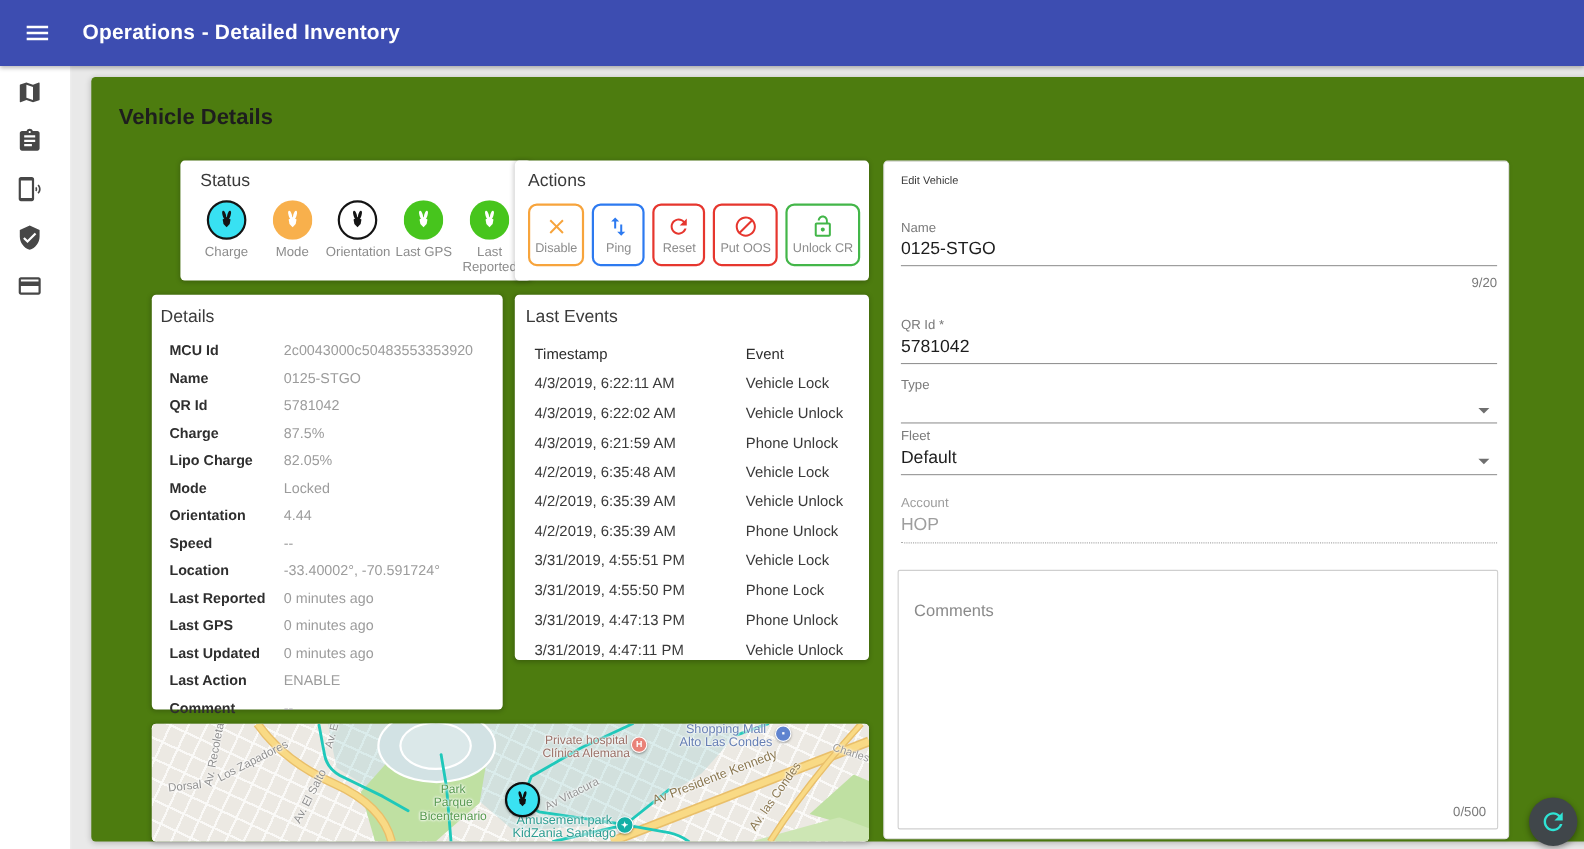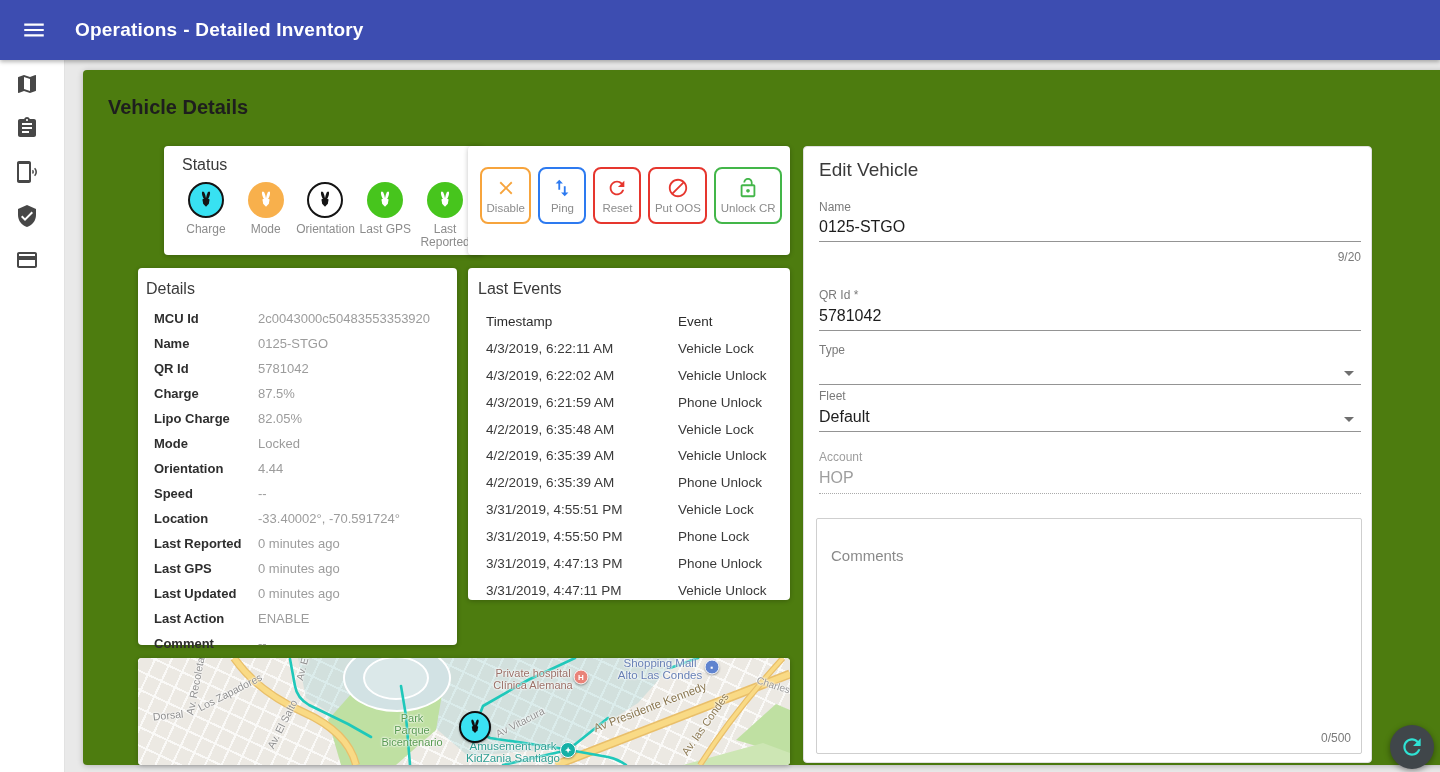--- a/index.html
+++ b/index.html
@@ -44,21 +44,21 @@
   .details-rows{margin-top:8px;}
   .detail-row{display:flex;align-items:baseline;padding:5px 0 5px 8px;font-size:13px;}
   .detail-row .dl{width:104px;font-weight:700;color:#2e2e2e;flex-shrink:0;}
   .detail-row .dv{color:#9c9c9c;}
   
   .events-table{margin-top:10px;}
   .ev-row{display:grid;grid-template-columns:192px 1fr;padding-left:8px;height:26.9px;align-items:center;font-size:13.5px;color:#3a3a3a;}
   .ev-row.head{font-weight:500;color:#2c2c2c;}
   
   .ef{position:absolute;box-sizing:border-box;}
-  .edit-title{left:15px;top:12px;font-size:19px;font-weight:500;color:#3a3a3a;}
+  .edit-title{left:15px;top:12px;font-size:10px;font-weight:500;color:#3a3a3a;}
   .f-label{font-size:12px;color:#7a7a7a;}
   .f-label.dis{color:#9e9e9e;}
   .f-value{font-size:16px;color:#1d1d1d;}
   .f-value.dis{color:#9e9e9e;}
   .f-line{height:1px;background:#949494;left:15px;right:10px;}
   .f-line.dotted{background:none;border-bottom:1px dotted #ababab;height:0;}
   .f-counter{font-size:12px;color:#7a7a7a;}
   .dd-arrow{width:24px;height:24px;color:#6f6f6f;cursor:pointer;}
   .dd-arrow svg{width:24px;height:24px;}
   .comments-box{left:12px;right:9px;top:371px;height:236px;border:1px solid #cfcfcf;border-radius:2px;}
@@ -166,20 +166,21 @@
               <ellipse cx="14.6" cy="6.5" rx="1.8" ry="4.8" transform="rotate(16 14.6 6.5)"></ellipse>
               <path d="M12 8.6l4.3 2.9-.9 4.9L12 20l-3.4-3.6-.9-4.9z"></path>
             </svg>
           </span>
           <div class="status-label">Last Reported</div>
         </div>
       </div>
   </section>
 
   <section class="card card-actions">
+    <h2>Actions</h2>
     <div class="actions-row" id="actions-row">
         <button class="action-btn" style="--c: #f7a43c;">
           <span class="aicon"><svg viewBox="0 0 24 24" fill="currentColor">
               <path d="M19 6.41L17.59 5 12 10.59 6.41 5 5 6.41 10.59 12 5 17.59 6.41 19 12 13.41 17.59 19 19 17.59 13.41 12z"></path>
             </svg></span>
           <span class="albl">Disable</span>
         </button>
         <button class="action-btn" style="--c: #2d7af0;">
           <span class="aicon"><svg viewBox="0 0 24 24" fill="currentColor">
               <path d="M9 3L5 6.99h3V14h2V6.99h3L9 3zm7 14.01V10h-2v7.01h-3L15 21l4-3.99h-3z"></path>

